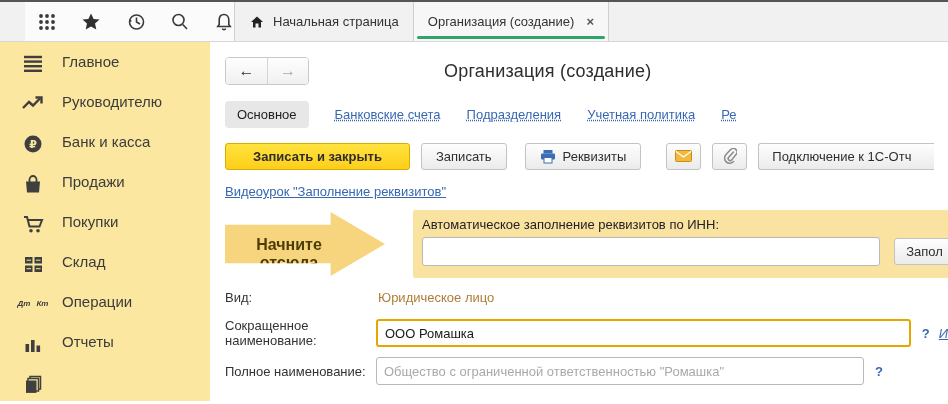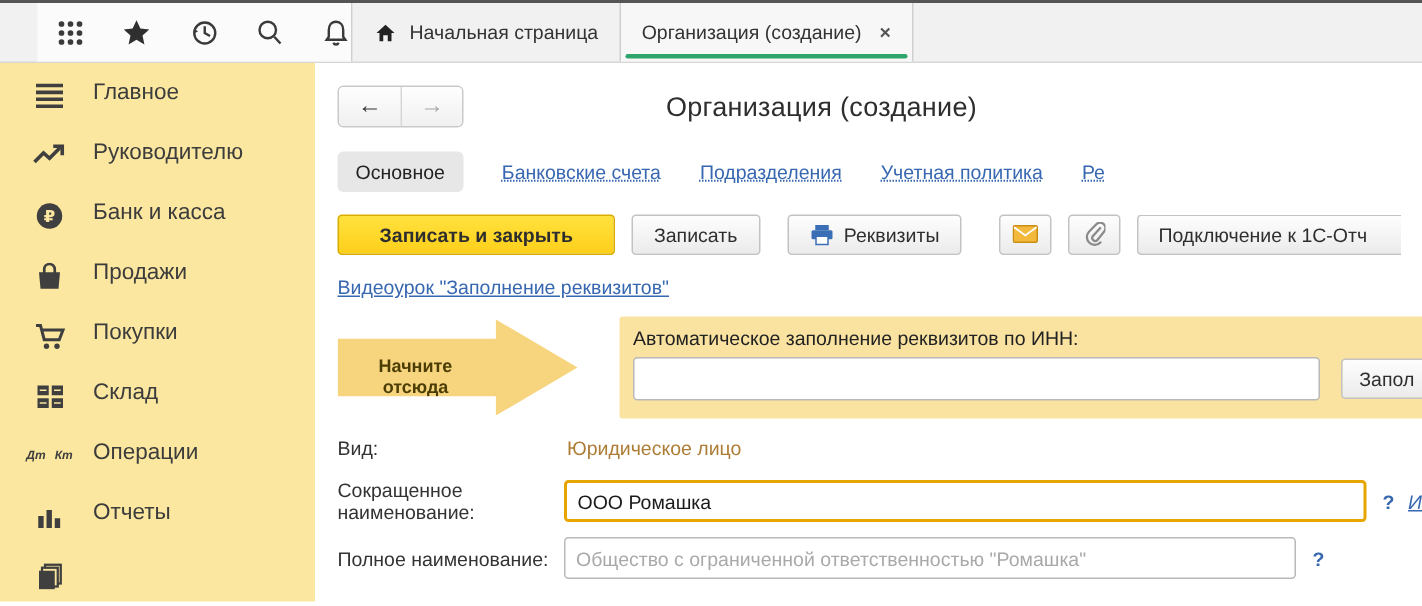--- a/index.html
+++ b/index.html
@@ -60,22 +60,22 @@
   .btn-connect { width:176px; border-top-right-radius:0; border-bottom-right-radius:0; border-right:none;
     justify-content:flex-start; padding-left:13px; overflow:hidden; }
 
   .video-link { margin-top:13px; font-size:13px; color:#3767b1; text-decoration:underline;
     display:inline-block; cursor:pointer; }
 
   
   .hint-row { position:relative; margin-top:10px; height:70px; }
   .hint-arrow { position:absolute; left:0; top:2px; width:160px; height:64px; background:#f7d57f;
     clip-path:polygon(0 20%, 66% 20%, 66% 0, 100% 50%, 66% 100%, 66% 80%, 0 80%); }
-  .hint-arrow span { position:absolute; left:4px; top:24px; width:96px; text-align:center;
-    font-size:12px; font-weight:bold; color:#4c3d05; }
+  .hint-arrow span { position:absolute; left:16px; top:24px; width:96px; text-align:center;
+    font-size:16px; font-weight:bold; color:#4c3d05; }
   .hint-panel { position:absolute; left:188px; top:0; width:550px; height:68px;
     background:#fae3a1; border-radius:2px; padding:7px 0 0 9px; }
   .hint-label { font-size:13px; color:#222; }
   .hint-inline { display:flex; align-items:center; margin-top:5px; gap:14px; }
   .inn-input { width:471px; height:29px; border:1px solid #b9b9b9; border-radius:3px;
     font-size:13px; padding:0 7px; background:#fff; font-family:"Liberation Sans",sans-serif; }
   .fill-btn { width:70px; justify-content:flex-start; padding-left:11px; }
 
   
   .form { margin-top:10px; }

